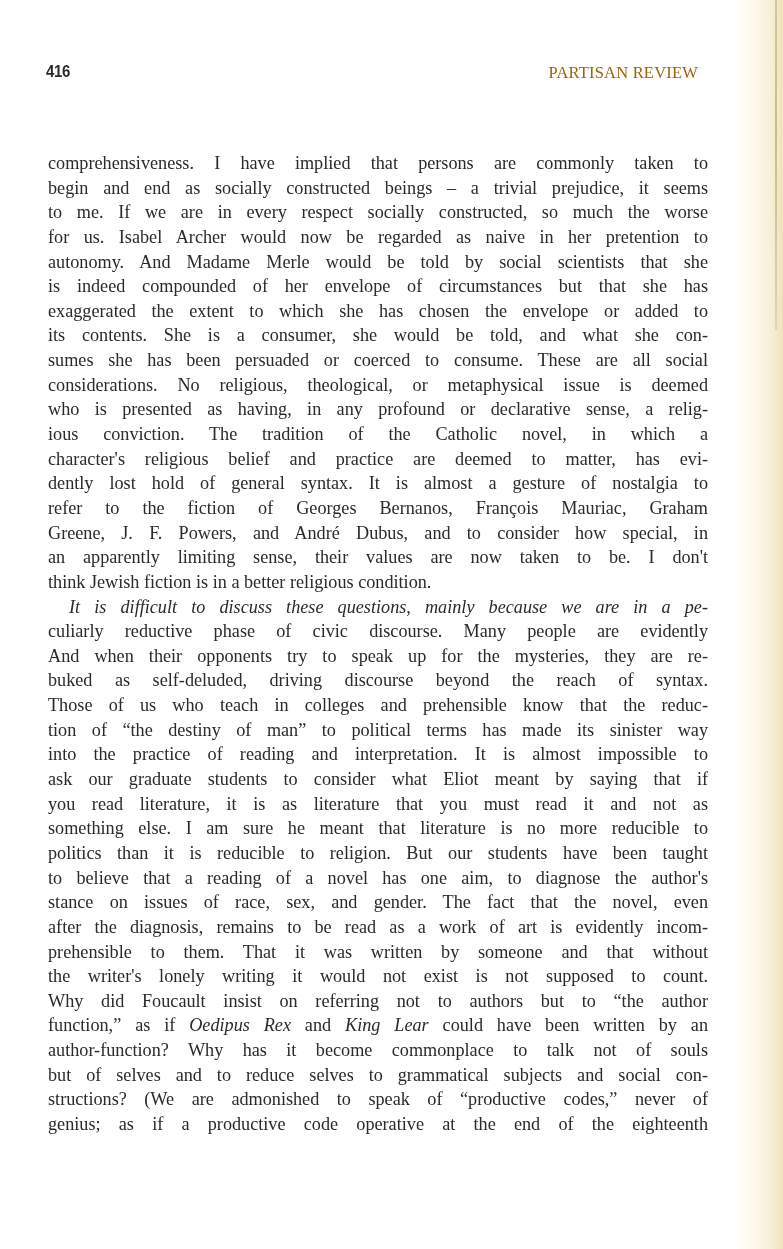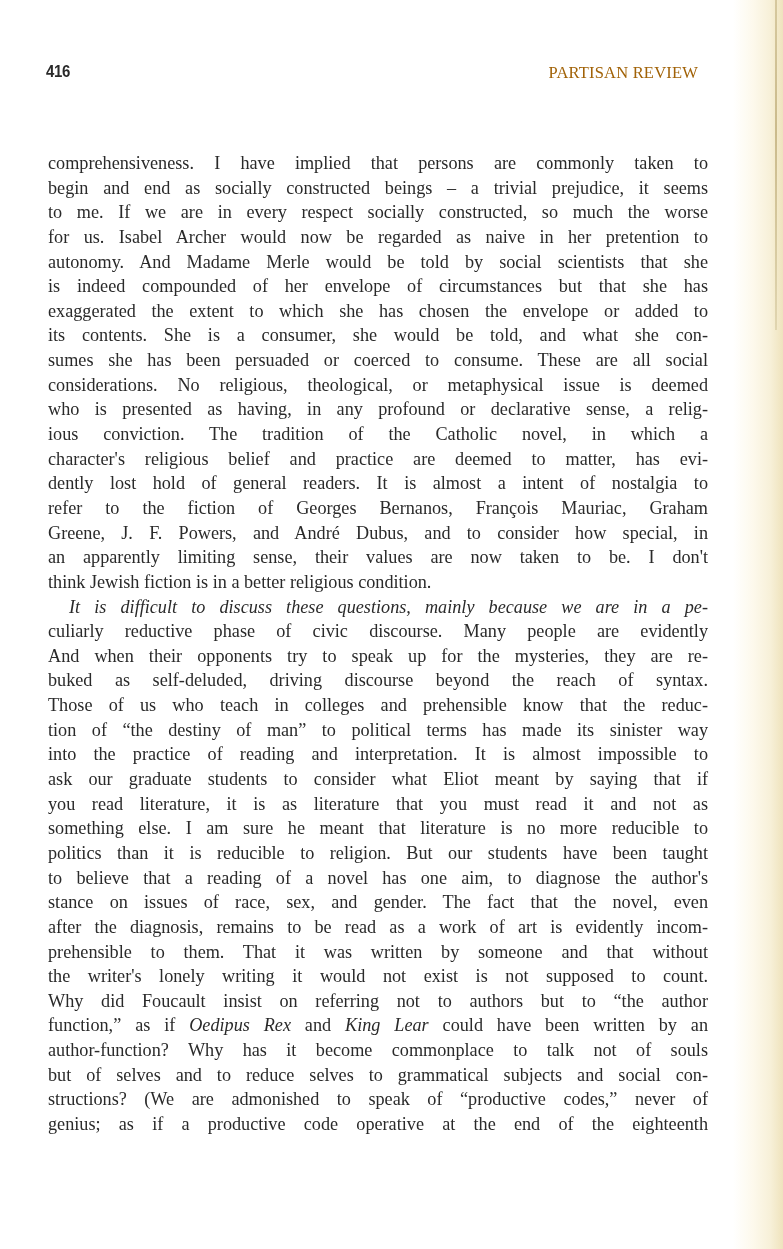--- a/index.html
+++ b/index.html
@@ -109,21 +109,21 @@
     <span class="line">for us. Isabel Archer would now be regarded as naive in her pretention to</span>
     <span class="line">autonomy. And Madame Merle would be told by social scientists that she</span>
     <span class="line">is indeed compounded of her envelope of circumstances but that she has</span>
     <span class="line">exaggerated the extent to which she has chosen the envelope or added to</span>
     <span class="line">its contents. She is a consumer, she would be told, and what she con-</span>
     <span class="line">sumes she has been persuaded or coerced to consume. These are all social</span>
     <span class="line">considerations. No religious, theological, or metaphysical issue is deemed</span>
     <span class="line">who is presented as having, in any profound or declarative sense, a relig-</span>
     <span class="line">ious conviction. The tradition of the Catholic novel, in which a</span>
     <span class="line">character's religious belief and practice are deemed to matter, has evi-</span>
-    <span class="line">dently lost hold of general readers. It is almost a intent of nostalgia to</span>
+    <span class="line">dently lost hold of general syntax. It is almost a gesture of nostalgia to</span>
     <span class="line">refer to the fiction of Georges Bernanos, François Mauriac, Graham</span>
     <span class="line">Greene, J. F. Powers, and André Dubus, and to consider how special, in</span>
     <span class="line">an apparently limiting sense, their values are now taken to be. I don't</span>
     <span class="line last">think Jewish fiction is in a better religious condition.</span>
   </div>
 
   <div>
     <span class="line indent">It is difficult to discuss these questions, mainly because we are in a pe-</span>
     <span class="line">culiarly reductive phase of civic discourse. Many people are evidently</span>
     <span class="line">And when their opponents try to speak up for the mysteries, they are re-</span>

